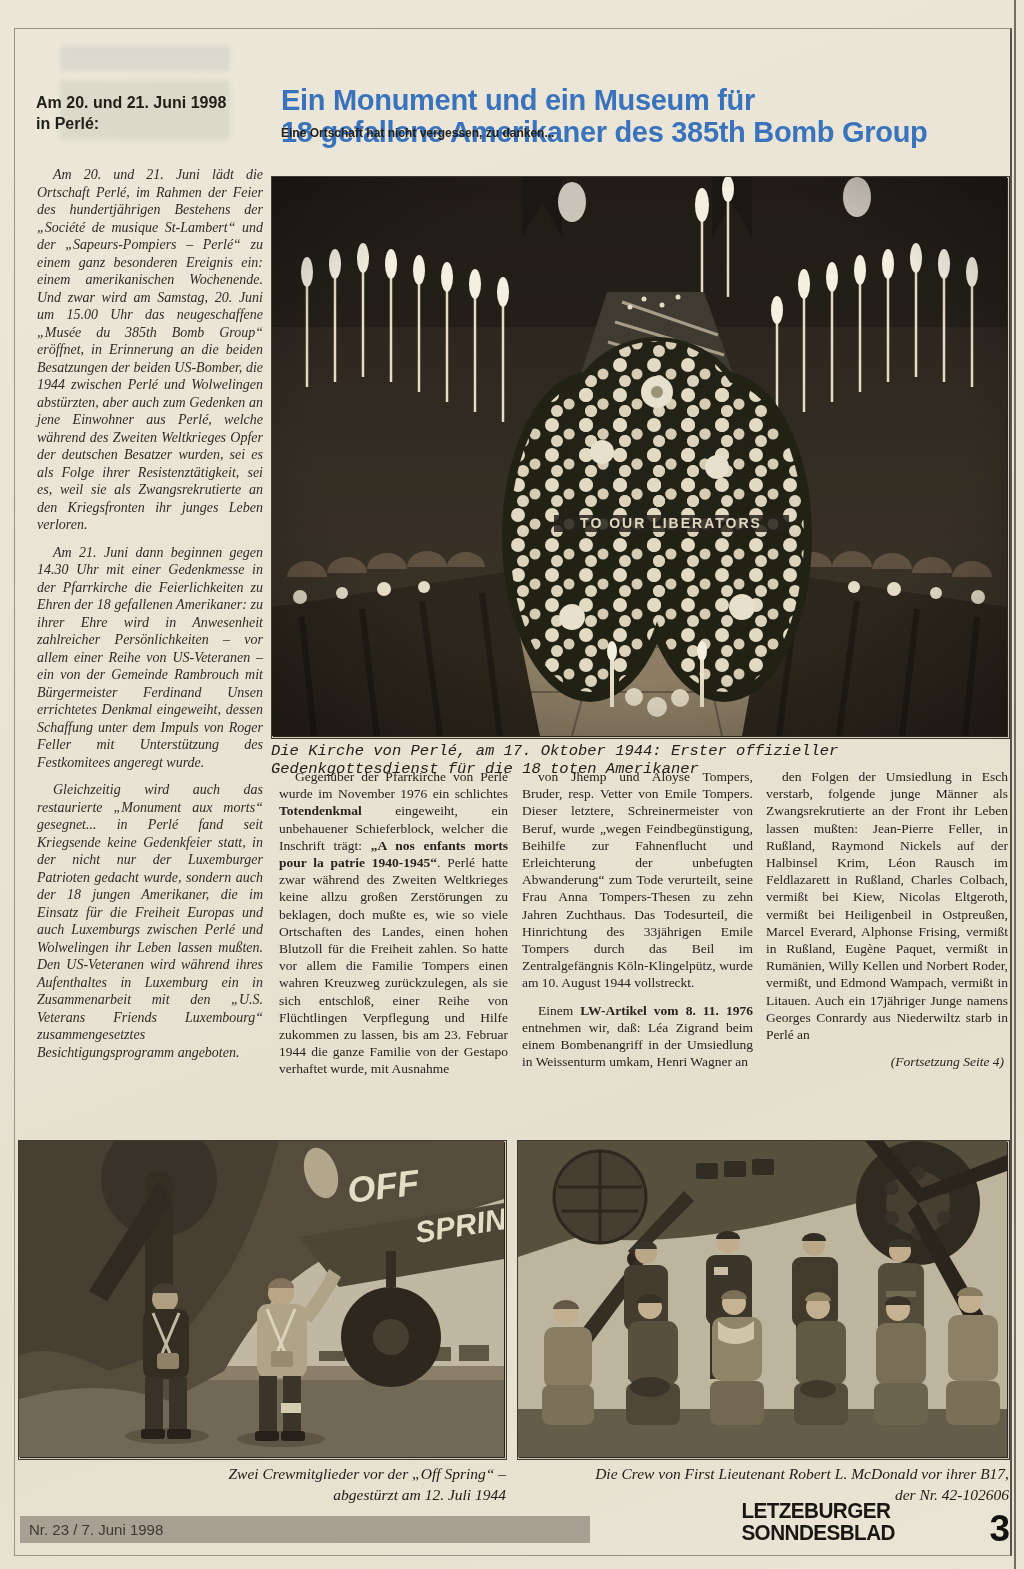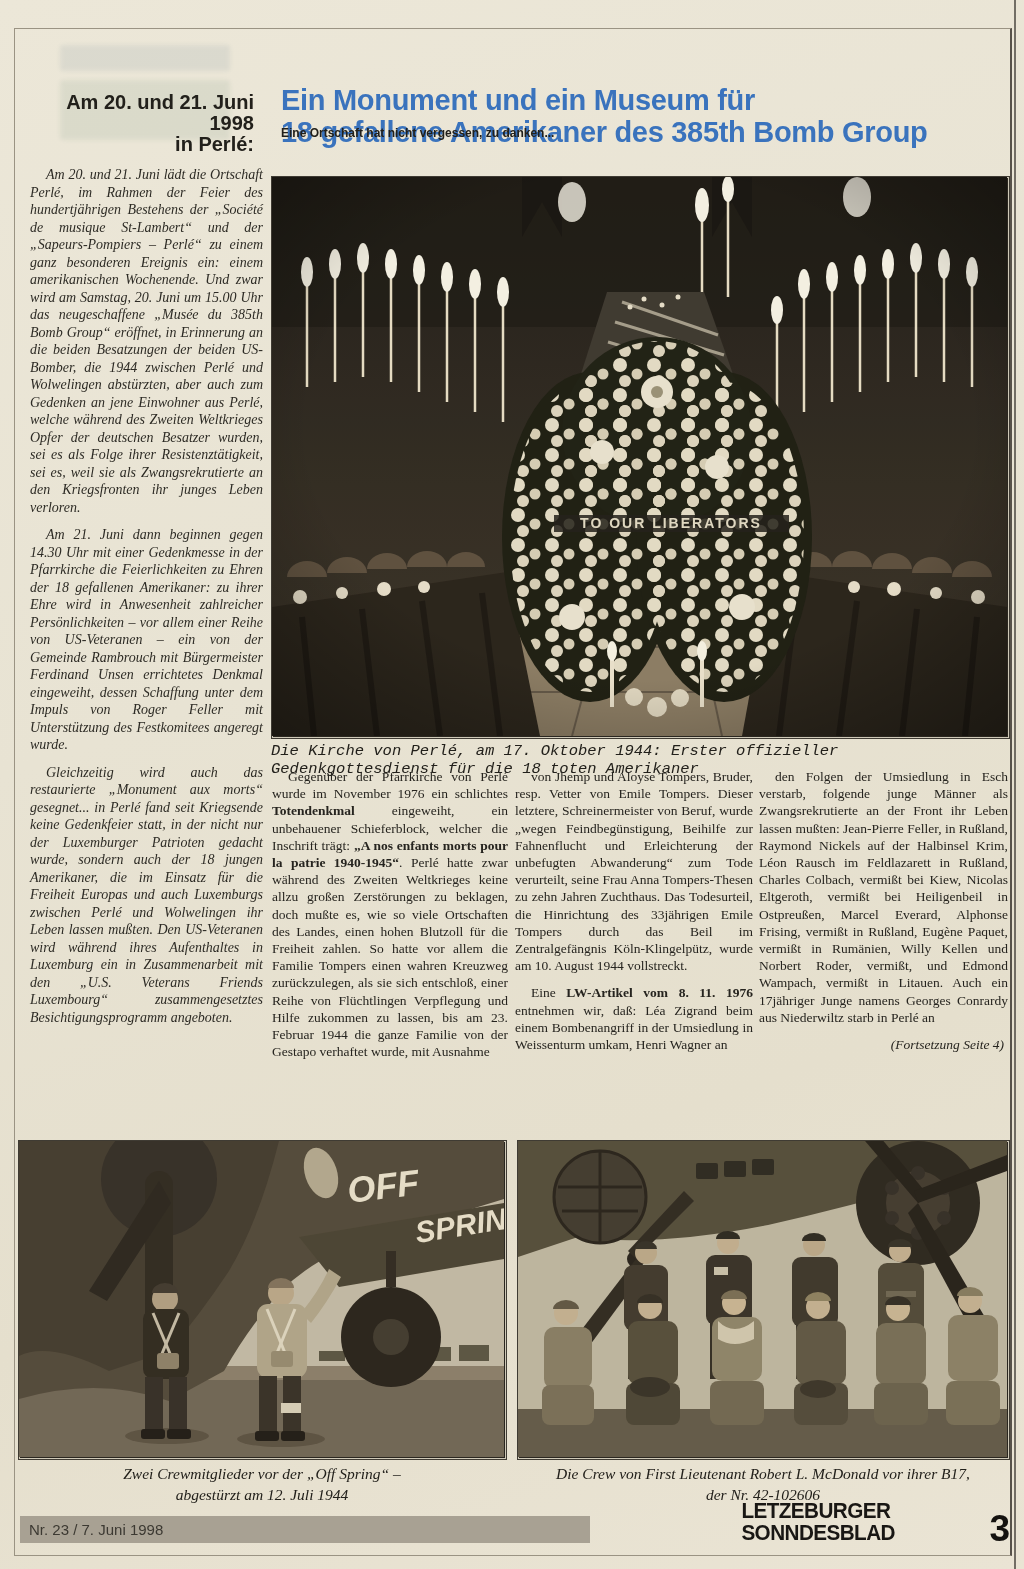--- a/index.html
+++ b/index.html
@@ -10,34 +10,34 @@
   }
   .frame {
     position:absolute; left:14px; top:28px; width:995px; height:1526px;
     border:1px solid #9a9383; border-right:2px solid #57524a; pointer-events:none;
   }
   .scan-edge { position:absolute; left:1014px; top:0; width:2px; height:1569px; background:#4a463f; opacity:.75; }
   .ghost { position:absolute; filter:blur(2px); opacity:.09; pointer-events:none; }
   .ghost .bar { background:#3c5e78; border-radius:3px; margin-bottom:9px; }
   
   .kicker {
-    position:absolute; left:28px; top:92px; width:226px; text-align:right;
-    font-family:"Liberation Sans", sans-serif; font-weight:bold; font-size:20px; line-height:21px; color:#22201b;
+    position:absolute; left:36px; top:92px; width:226px; 
+    font-family:"Liberation Sans", sans-serif; font-weight:bold; font-size:16px; line-height:21px; color:#22201b;
   }
   .headline {
     position:absolute; left:281px; top:40px; width:720px;
     font-family:"Liberation Sans", sans-serif; font-weight:bold; font-size:29px; line-height:32px;
     letter-spacing:-0.3px; color:#3a73bd;margin-top:44px;
   }
   .subtitle {
     position:absolute; left:281px; top:126px; width:720px;
     font-family:"Liberation Sans", sans-serif; font-weight:bold; font-size:12px; color:#22201b;
   }
   
-  .colcommon p { margin:0 0 10px 0; text-indent:16px; }
+  .colcommon p { margin:0 0 10px 7px; text-indent:16px; }
   .col1 {
     position:absolute; left:30px; top:166px; width:233px;
     font-style:italic; font-size:14px; line-height:17.5px; text-align:justify; color:#2d2b25;
   }
   .bodycol {
     position:absolute; top:768px; font-size:13.5px; line-height:17.2px; text-align:justify; color:#26241f;
   }
   .col2 { left:272px; width:236px; }
   .col3 { left:515px; width:238px; }
   .col4 { left:759px; width:249px; }
@@ -45,21 +45,21 @@
   
   .photo { position:absolute; border:1px solid #3f3b33; background:#2a261f; box-shadow:0 0 0 1px #cfc9b8 inset; }
   .photo svg { display:block; }
   .church { left:271px; top:176px; width:737px; height:561px; }
   .photoL { left:18px; top:1140px; width:487px; height:318px; }
   .photoR { left:517px; top:1140px; width:491px; height:318px; }
   .caption-church {
     position:absolute; left:271px; top:742px; width:737px;
     font-style:italic; font-size:15.5px; color:#22201b;font-family:Liberation Mono, monospace;
   }
-  .cap2 { position:absolute; top:1463px; text-align:center; font-style:italic; font-size:15.5px; line-height:21px; color:#22201b; }
+  .cap2 { position:absolute; top:1463px; text-align:right; font-style:italic; font-size:15.5px; line-height:21px; color:#22201b; }
   .capL { left:18px; width:488px; }
   .capR { left:517px; width:492px; }
   
   .footer-bar {
     position:absolute; left:20px; top:1516px; width:570px; height:27px; background:#a8a193;
     font-family:"Liberation Sans", sans-serif; font-size:15px; line-height:27px; color:#3c3932; padding-left:9px; box-sizing:border-box;
   }
   .masthead {
     position:absolute; left:726px; top:1509px; width:284px; height:38px;
     display:flex; align-items:flex-end; justify-content:center; gap:7px;
@@ -266,21 +266,21 @@
       <rect x="0" y="0" width="735" height="559" fill="url(#vig)"></rect>
     </svg>
   </div>
   <div class="caption-church">Die Kirche von Perlé, am 17. Oktober 1944: Erster offizieller Gedenkgottesdienst für die 18 toten Amerikaner</div>
 
   <div class="bodycol col2 colcommon">
     <p><span>Gegenüber der Pfarrkirche von Perlé wurde im November 1976 ein schlichtes </span><b>Totendenkmal</b><span> eingeweiht, ein unbehauener Schieferblock, welcher die Inschrift trägt: </span><b>„A nos enfants morts pour la patrie 1940-1945“</b><span>. Perlé hatte zwar während des Zweiten Weltkrieges keine allzu großen Zerstörungen zu beklagen, doch mußte es, wie so viele Ortschaften des Landes, einen hohen Blutzoll für die Freiheit zahlen. So hatte vor allem die Familie Tompers einen wahren Kreuzweg zurückzulegen, als sie sich entschloß, einer Reihe von Flüchtlingen Verpflegung und Hilfe zukommen zu lassen, bis am 23. Februar 1944 die ganze Familie von der Gestapo verhaftet wurde, mit Ausnahme</span></p>
   </div>
   <div class="bodycol col3 colcommon">
     <p>von Jhemp und Aloyse Tompers, Bruder, resp. Vetter von Emile Tompers. Dieser letztere, Schreinermeister von Beruf, wurde „wegen Feindbegünstigung, Beihilfe zur Fahnenflucht und Erleichterung der unbefugten Abwanderung“ zum Tode verurteilt, seine Frau Anna Tompers-Thesen zu zehn Jahren Zuchthaus. Das Todesurteil, die Hinrichtung des 33jährigen Emile Tompers durch das Beil im Zentralgefängnis Köln-Klingelpütz, wurde am 10. August 1944 vollstreckt.</p>
-    <p><span>Eine </span><b>LW-Artikel vom 8. 11. 1976</b><span> entnehmen wir, daß: Léa Zigrand beim einem Bombenangriff in der Umsiedlung in Weissenturm umkam, Henri Wagner an</span></p>
+    <p><span>Einem </span><b>LW-Artikel vom 8. 11. 1976</b><span> entnehmen wir, daß: Léa Zigrand beim einem Bombenangriff in der Umsiedlung in Weissenturm umkam, Henri Wagner an</span></p>
   </div>
   <div class="bodycol col4 colcommon">
     <p>den Folgen der Umsiedlung in Esch verstarb, folgende junge Männer als Zwangsrekrutierte an der Front ihr Leben lassen mußten: Jean-Pierre Feller, in Rußland, Raymond Nickels auf der Halbinsel Krim, Léon Rausch im Feldlazarett in Rußland, Charles Colbach, vermißt bei Kiew, Nicolas Eltgeroth, vermißt bei Heiligenbeil in Ostpreußen, Marcel Everard, Alphonse Frising, vermißt in Rußland, Eugène Paquet, vermißt in Rumänien, Willy Kellen und Norbert Roder, vermißt, und Edmond Wampach, vermißt in Litauen. Auch ein 17jähriger Junge namens Georges Conrardy aus Niederwiltz starb in Perlé an</p>
     <div class="continuation">(Fortsetzung Seite 4)</div>
   </div>
 
   <div class="photo photoL">
     <svg width="485" height="316" viewBox="0 0 485 316" preserveAspectRatio="none">
       <rect x="0" y="0" width="485" height="316" fill="#c7bfab"></rect>
       <rect x="0" y="235" width="485" height="81" fill="#6d6354"></rect>

